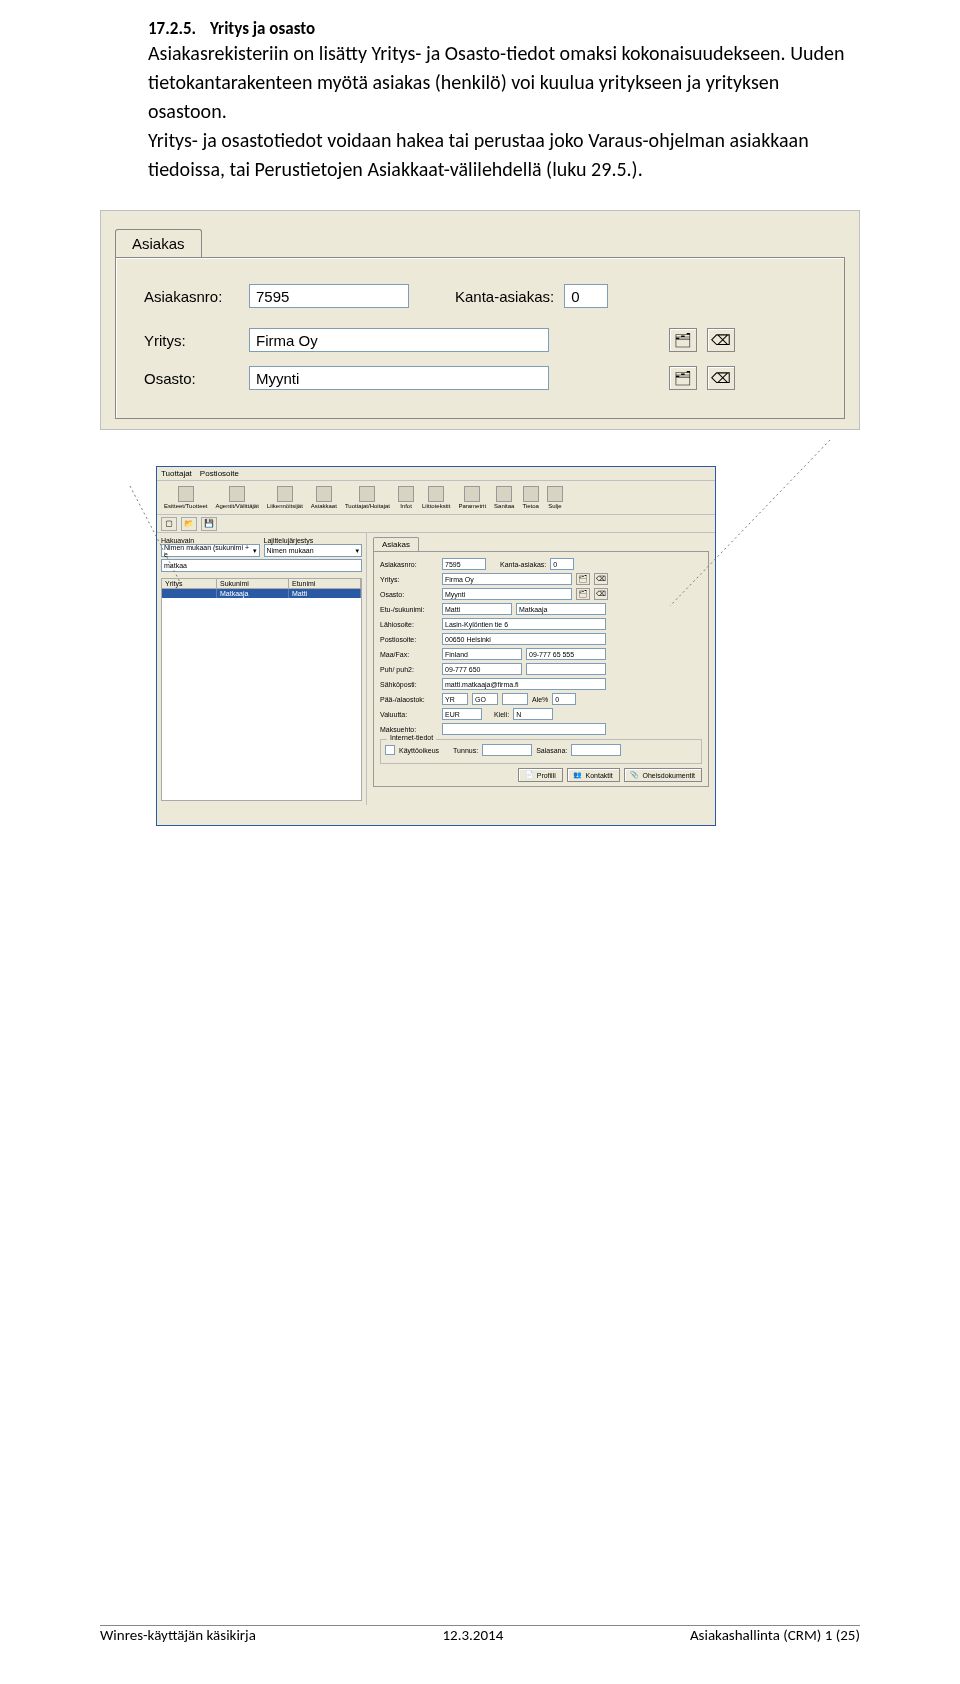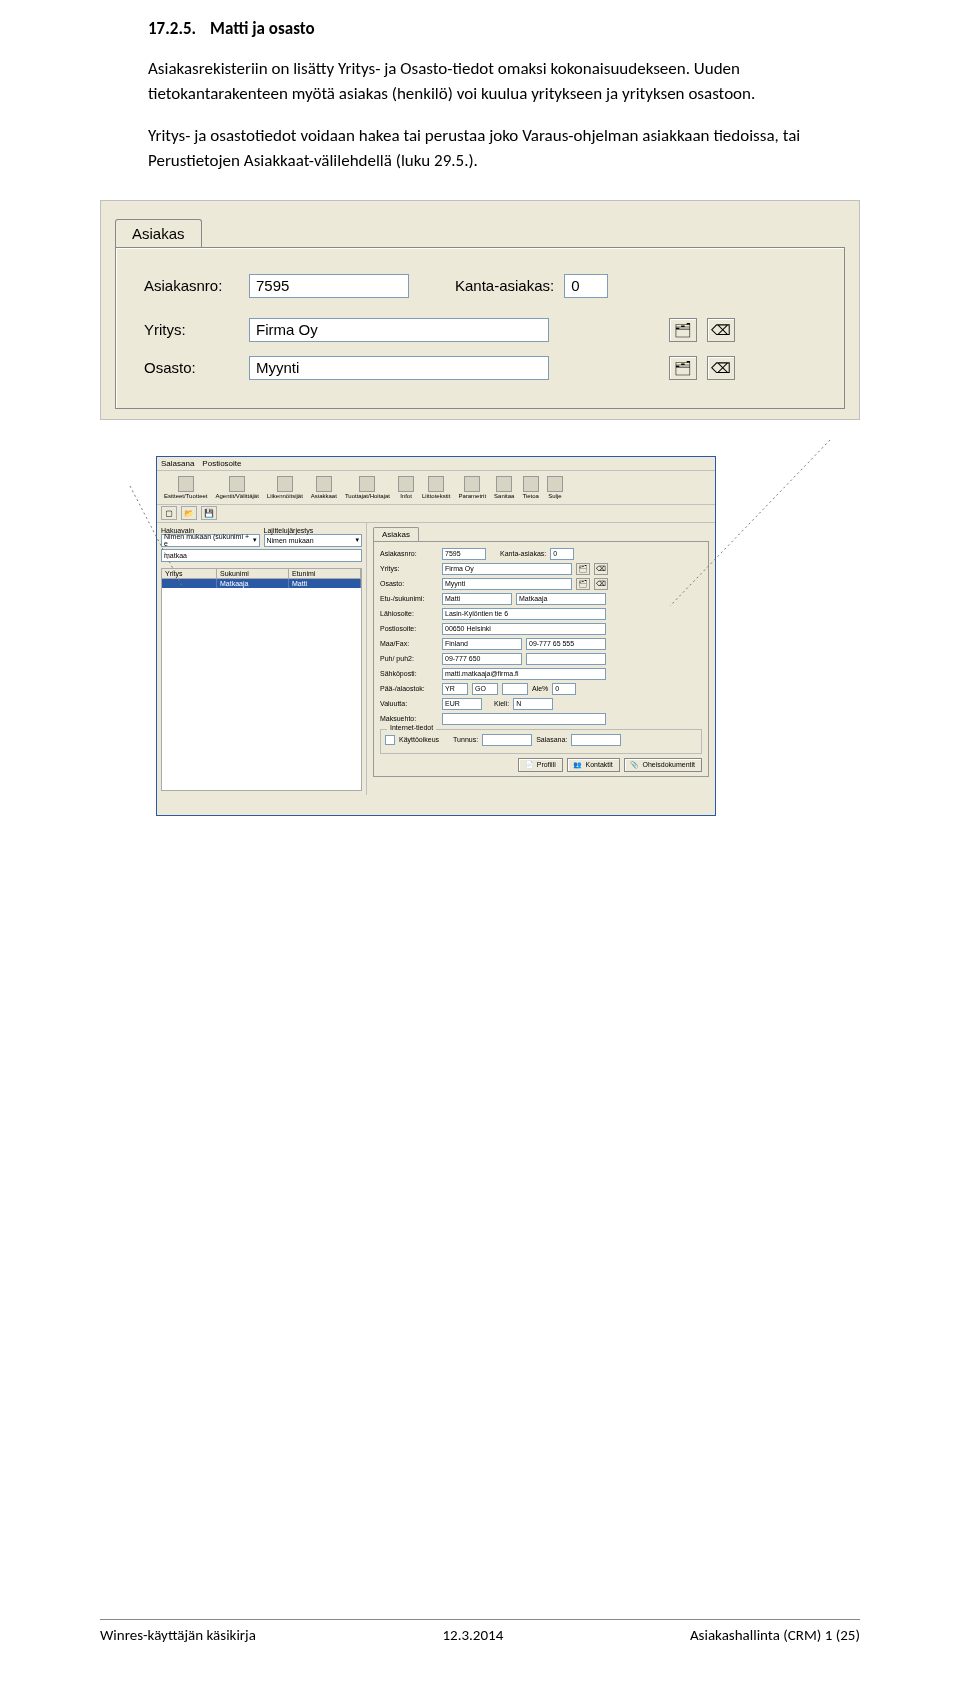--- a/index.html
+++ b/index.html
@@ -6,21 +6,21 @@
   body {
     width: 960px;
     height: 1684px;
     background: #fff;
     font-family: Calibri, Arial, sans-serif;
     color: #000;
     position: relative;
     padding: 0 100px;
   }
   .heading-row { display: flex; gap: 14px; font-weight: bold; font-size: 17px; margin-top: 18px; }
-  .body-text { font-size: 17px; line-height: 1.45; margin-top: 18px; }
+  .body-text { font-size: 20px; line-height: 1.45; margin-top: 0; }
   .indent { margin-left: 48px; }
 
   
   .shot1 {
     width: 760px; height: 220px; margin: 26px 0 0 0;
     background: #ece9d8; border: 1px solid #bfbfbf;
     position: relative; font-family: Tahoma, Arial, sans-serif;
   }
   .tab {
     position: absolute; left: 14px; top: 18px;
@@ -101,30 +101,30 @@
   .winbutton { background:#ece9d8; border:1px solid #888; box-shadow: inset 1px 1px 0 #fff; padding:2px 6px; font-size:7px; display:flex; align-items:center; gap:3px;}
 
   
   .connector-svg {
     position: absolute; left: 0; top: 0; width: 960px; height: 1684px;
     pointer-events: none;
   }
 
   .footer {
     position: absolute; left: 100px; right: 100px; bottom: 40px;
-    border-top: 1px solid #888; padding-top: 6px;
+    border-top: 1px solid #888; 
     display: flex; justify-content: space-between; font-size: 15px;
   }
 </style>
 </head>
 <body>
 
 <div class="heading-row indent">
   <span>17.2.5.</span>
-  <span>Matti ja osasto</span>
+  <span>Yritys ja osasto</span>
 </div>
 
 <p class="body-text indent">Asiakasrekisteriin on lisätty Yritys- ja Osasto-tiedot omaksi kokonaisuudekseen. Uuden tietokantarakenteen myötä asiakas (henkilö) voi kuulua yritykseen ja yrityksen osastoon.</p>
 <p class="body-text indent">Yritys- ja osastotiedot voidaan hakea tai perustaa joko Varaus-ohjelman asiakkaan tiedoissa, tai Perustietojen Asiakkaat-välilehdellä (luku 29.5.).</p>
 
 <div class="shot1">
   <div class="tab">Asiakas</div>
   <div class="tab-panel">
     <div class="field-row" style="left:28px; top:26px;">
       <span class="lbl">Asiakasnro:</span>
@@ -144,21 +144,21 @@
       <span class="tinput" style="width:300px;">Myynti</span>
       <span style="width:100px;"></span>
       <span class="iconbtn">🗂</span>
       <span class="iconbtn">⌫</span>
     </div>
   </div>
 </div>
 
 <div class="shot2">
   <div class="menubar">
-    <span>Salasana</span>
+    <span>Tuottajat</span>
     <span>Postiosoite</span>
   </div>
   <div class="toolbar1">
     <div class="tbitem">
         <div class="tbicon"></div>
         <span>Esitteet/Tuotteet</span>
       </div>
     <div class="tbitem">
         <div class="tbicon"></div>
         <span>Agentit/Välittäjät</span>

